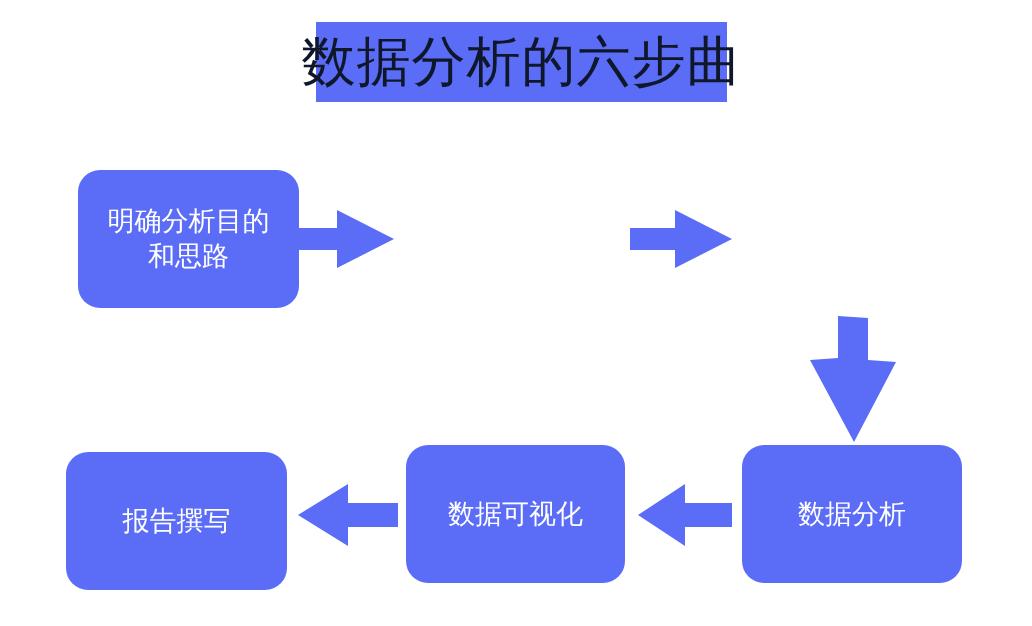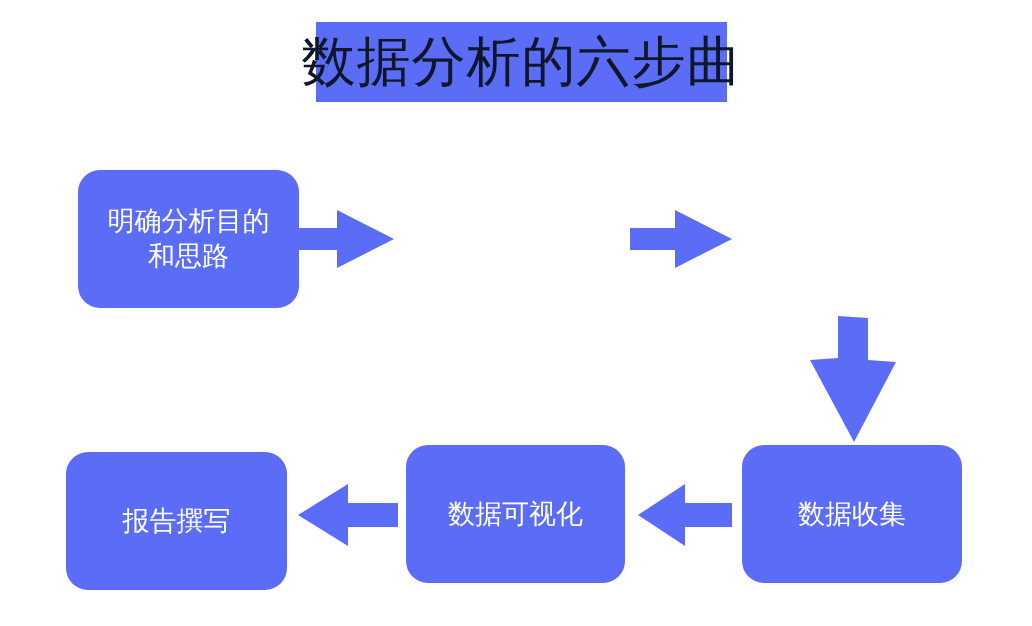--- a/index.html
+++ b/index.html
@@ -111,21 +111,21 @@
   </div>
 
 
   <div class="arrow" id="arrow-3">
     <svg width="86" height="126" viewBox="0 0 86 126" xmlns="http://www.w3.org/2000/svg">
       <polygon points="28,0 58,2 58,44 86,46 44,126 0,44 28,42" fill="#5b6cf7"></polygon>
     </svg>
   </div>
 
   <div class="node" id="node-4">
-    <span class="node-label">数据收集</span>
+    <span class="node-label">数据分析</span>
   </div>
 
   <div class="arrow" id="arrow-4">
     <svg width="94" height="62" viewBox="0 0 94 62" xmlns="http://www.w3.org/2000/svg">
       <polygon points="94,19 47,19 47,0 0,31 47,62 47,43 94,43" fill="#5b6cf7"></polygon>
     </svg>
   </div>
 
   <div class="node" id="node-5">
     <span class="node-label">数据可视化</span>

